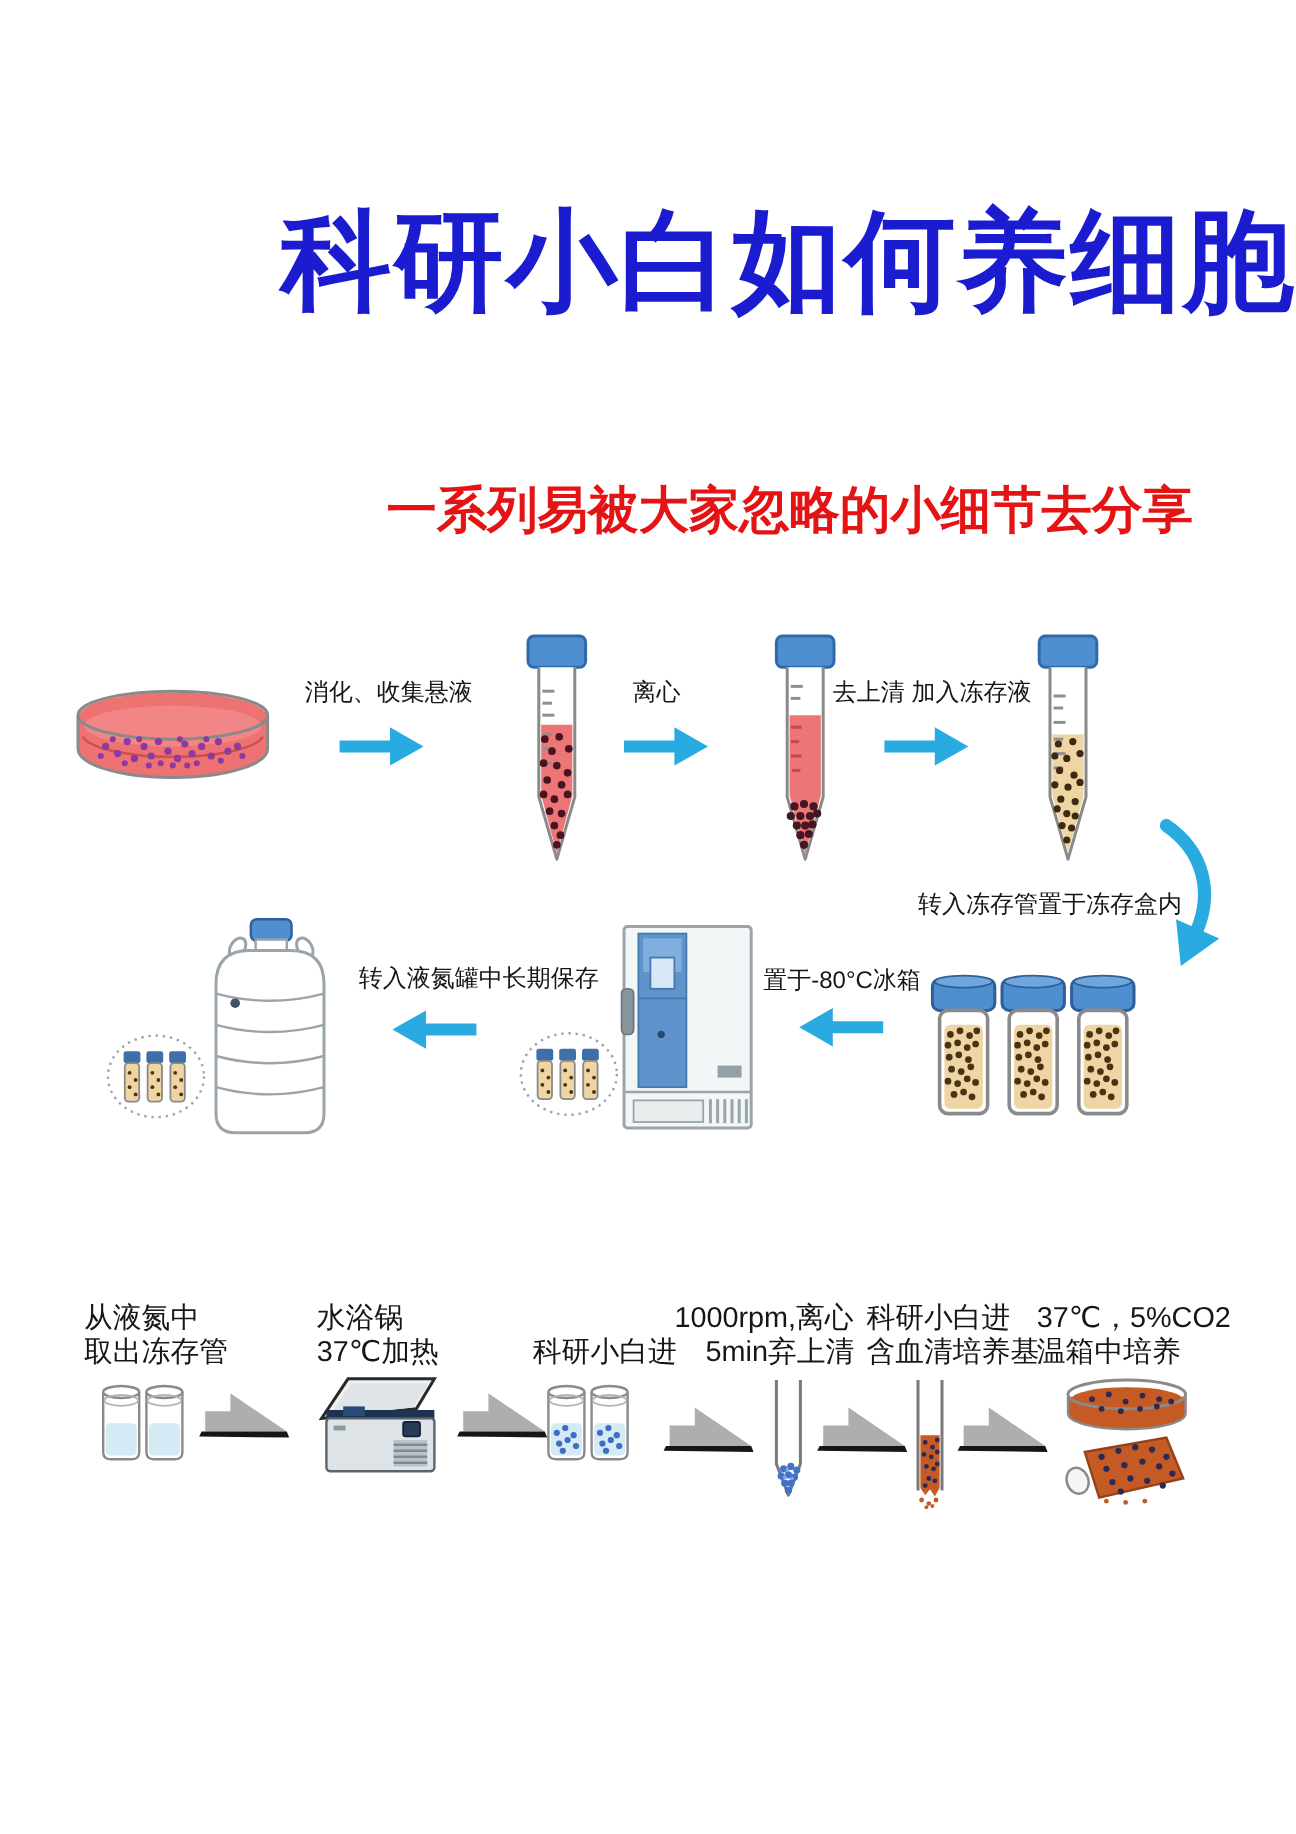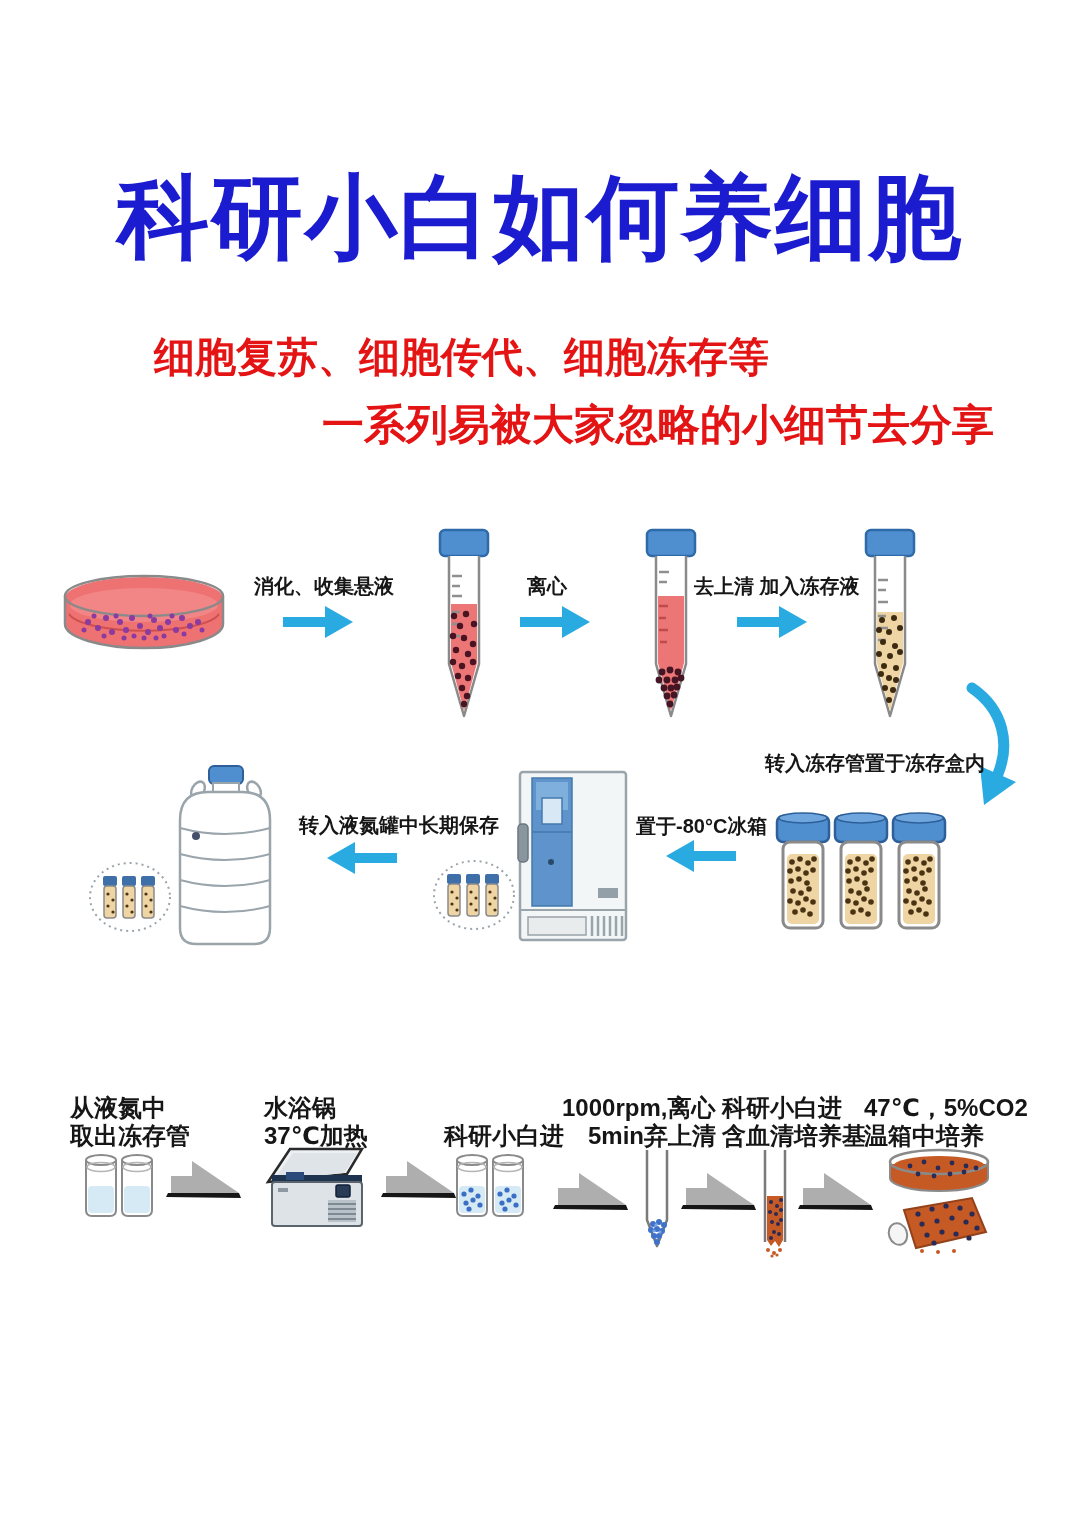--- a/index.html
+++ b/index.html
@@ -6,27 +6,27 @@
     --c-title:#1b1bd0;
     --c-accent_red:#e41414;
     --c-footer_magenta:#c344c8;
     --c-arrow_blue:#29abe2;
     --c-label_black:#161616;
   }
   html,body{margin:0;padding:0;background:#ffffff;}
   .page{position:relative;width:1080px;height:1528px;background:#ffffff;overflow:hidden;
         font-family:"Liberation Sans","DejaVu Sans",sans-serif;}
   .abs{position:absolute;}
-  .title{position:absolute;top:156px;left:0;width:100%;text-align:center;
+  .title{position:absolute;top:156px;left:0;width:100%;text-align:right;
          font-size:92px;font-weight:bold;color:var(--c-title);letter-spacing:2px;white-space:nowrap;}
   .sub1{position:absolute;top:330px;left:154px;font-size:41px;font-weight:bold;
         color:var(--c-accent_red);white-space:nowrap;}
   .sub2{position:absolute;top:397px;left:322px;font-size:42px;font-weight:bold;
         color:var(--c-accent_red);white-space:nowrap;}
-  .lbl{position:absolute;font-weight:bold;color:var(--c-label_black);white-space:nowrap;margin-top:10px;}
+  .lbl{position:absolute;font-weight:normal;color:var(--c-label_black);white-space:nowrap;}
   .lbl-sm{font-size:20px;}
   .lbl-lg{font-size:24px;}
   .footer{position:absolute;top:1350px;left:740px;font-size:48px;font-weight:bold;
           color:var(--c-footer_magenta);letter-spacing:7px;white-space:nowrap;}
   svg{display:block;overflow:visible;}
 </style>
 </head>
 <body>
 
 <div class="page">
@@ -81,21 +81,20 @@
       <g id="pairvial">
         <path d="M2,8 L2,58 Q2,64 8,64 L26,64 Q32,64 32,58 L32,8" fill="#ffffff" stroke="#8a8a8a" stroke-width="2"></path>
         <rect x="4" y="34" width="26" height="27" rx="4" fill="#d6eaf5"></rect>
         <ellipse cx="17" cy="8" rx="15" ry="5" fill="#ffffff" stroke="#8a8a8a" stroke-width="2"></ellipse>
         <ellipse cx="17" cy="15" rx="14" ry="4.5" fill="none" stroke="#b5b5b5" stroke-width="1.5"></ellipse>
       </g>
     </defs>
   </svg>
 
   <div class="title">科研小白如何养细胞</div>
-  <div class="sub1">细胞复苏、细胞传代、细胞冻存等</div>
   <div class="sub2">一系列易被大家忽略的小细节去分享</div>
 
   <svg class="abs" style="left:60px;top:572px" width="168" height="98" viewBox="0 0 168 98">
     <path d="M5,26 L5,52 A79,24 0 0 0 163,52 L163,26 A79,21 0 0 0 5,26 Z" fill="#ee7272"></path>
     <ellipse cx="84" cy="33" rx="74" ry="17" fill="#f28585"></ellipse>
     <ellipse cx="84" cy="24" rx="79" ry="20" fill="none" stroke="#8a8a8a" stroke-width="2.5"></ellipse>
     <path d="M5,24 L5,52 A79,24 0 0 0 163,52 L163,24" fill="none" stroke="#8a8a8a" stroke-width="2.5"></path>
     <path d="M9,42 A76,20 0 0 0 159,42" fill="none" stroke="#cf4f4f" stroke-width="2"></path>
     <g fill="#8a3aa0">
       <circle cx="28" cy="50" r="3"></circle>
@@ -419,21 +418,21 @@
         <circle cx="14" cy="103" r="2"></circle>
         <circle cx="20" cy="100" r="2"></circle>
       <circle cx="12" cy="106" r="1.6"></circle>
         <circle cx="17" cy="105" r="1.6"></circle>
     </g>
   </svg>
   <svg class="abs" style="left:797px;top:1162px" width="78" height="50">
     <use href="#gray-arrow"></use>
   </svg>
 
-  <div class="lbl lbl-lg" style="left:864px;top:1082px">47℃，5%CO2</div>
+  <div class="lbl lbl-lg" style="left:864px;top:1082px">37℃，5%CO2</div>
   <div class="lbl lbl-lg" style="left:864px;top:1110px">温箱中培养</div>
   <svg class="abs" style="left:882px;top:1148px" width="112" height="110" viewBox="0 0 112 110">
     <path d="M8,16 L8,30 A49,13 0 0 0 106,30 L106,16" fill="#c65a24" stroke="#8a8a8a" stroke-width="2"></path>
     <ellipse cx="57" cy="18" rx="46" ry="10" fill="#c65a24"></ellipse>
     <ellipse cx="57" cy="14" rx="49" ry="12" fill="none" stroke="#8a8a8a" stroke-width="2.5"></ellipse>
     <g fill="#2a2a55">
       <circle cx="28" cy="18" r="2.4"></circle>
         <circle cx="42" cy="14" r="2.4"></circle>
         <circle cx="56" cy="20" r="2.4"></circle>
       <circle cx="70" cy="15" r="2.4"></circle>

